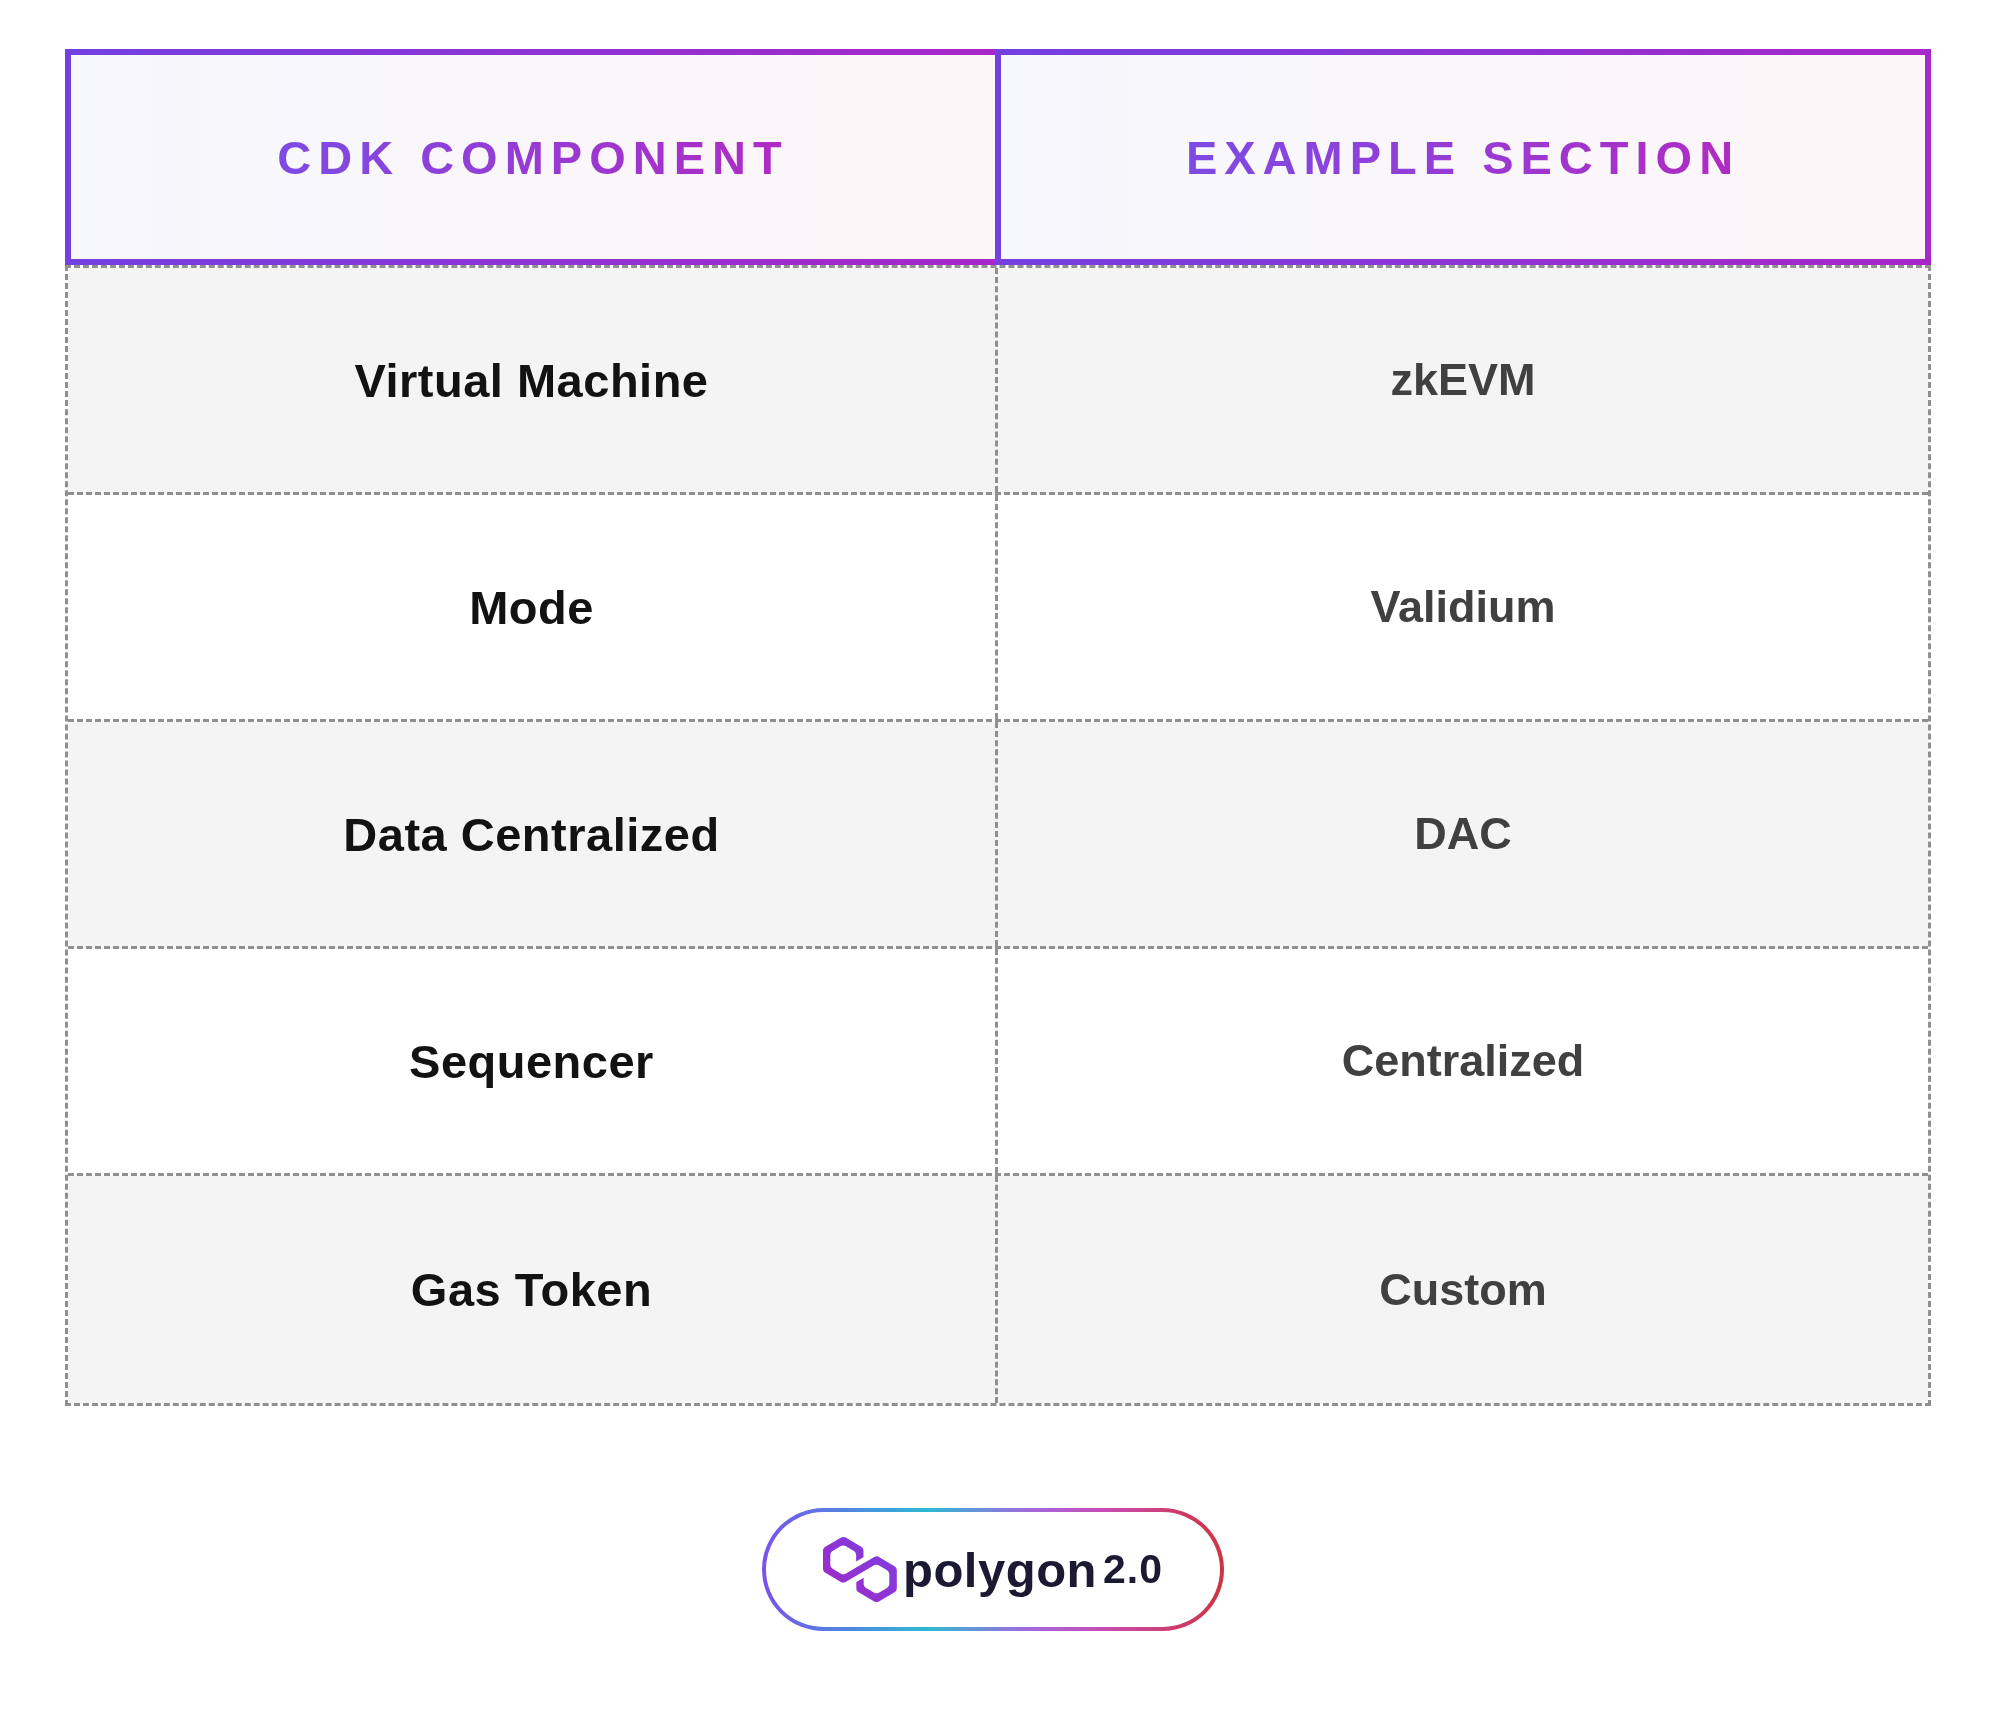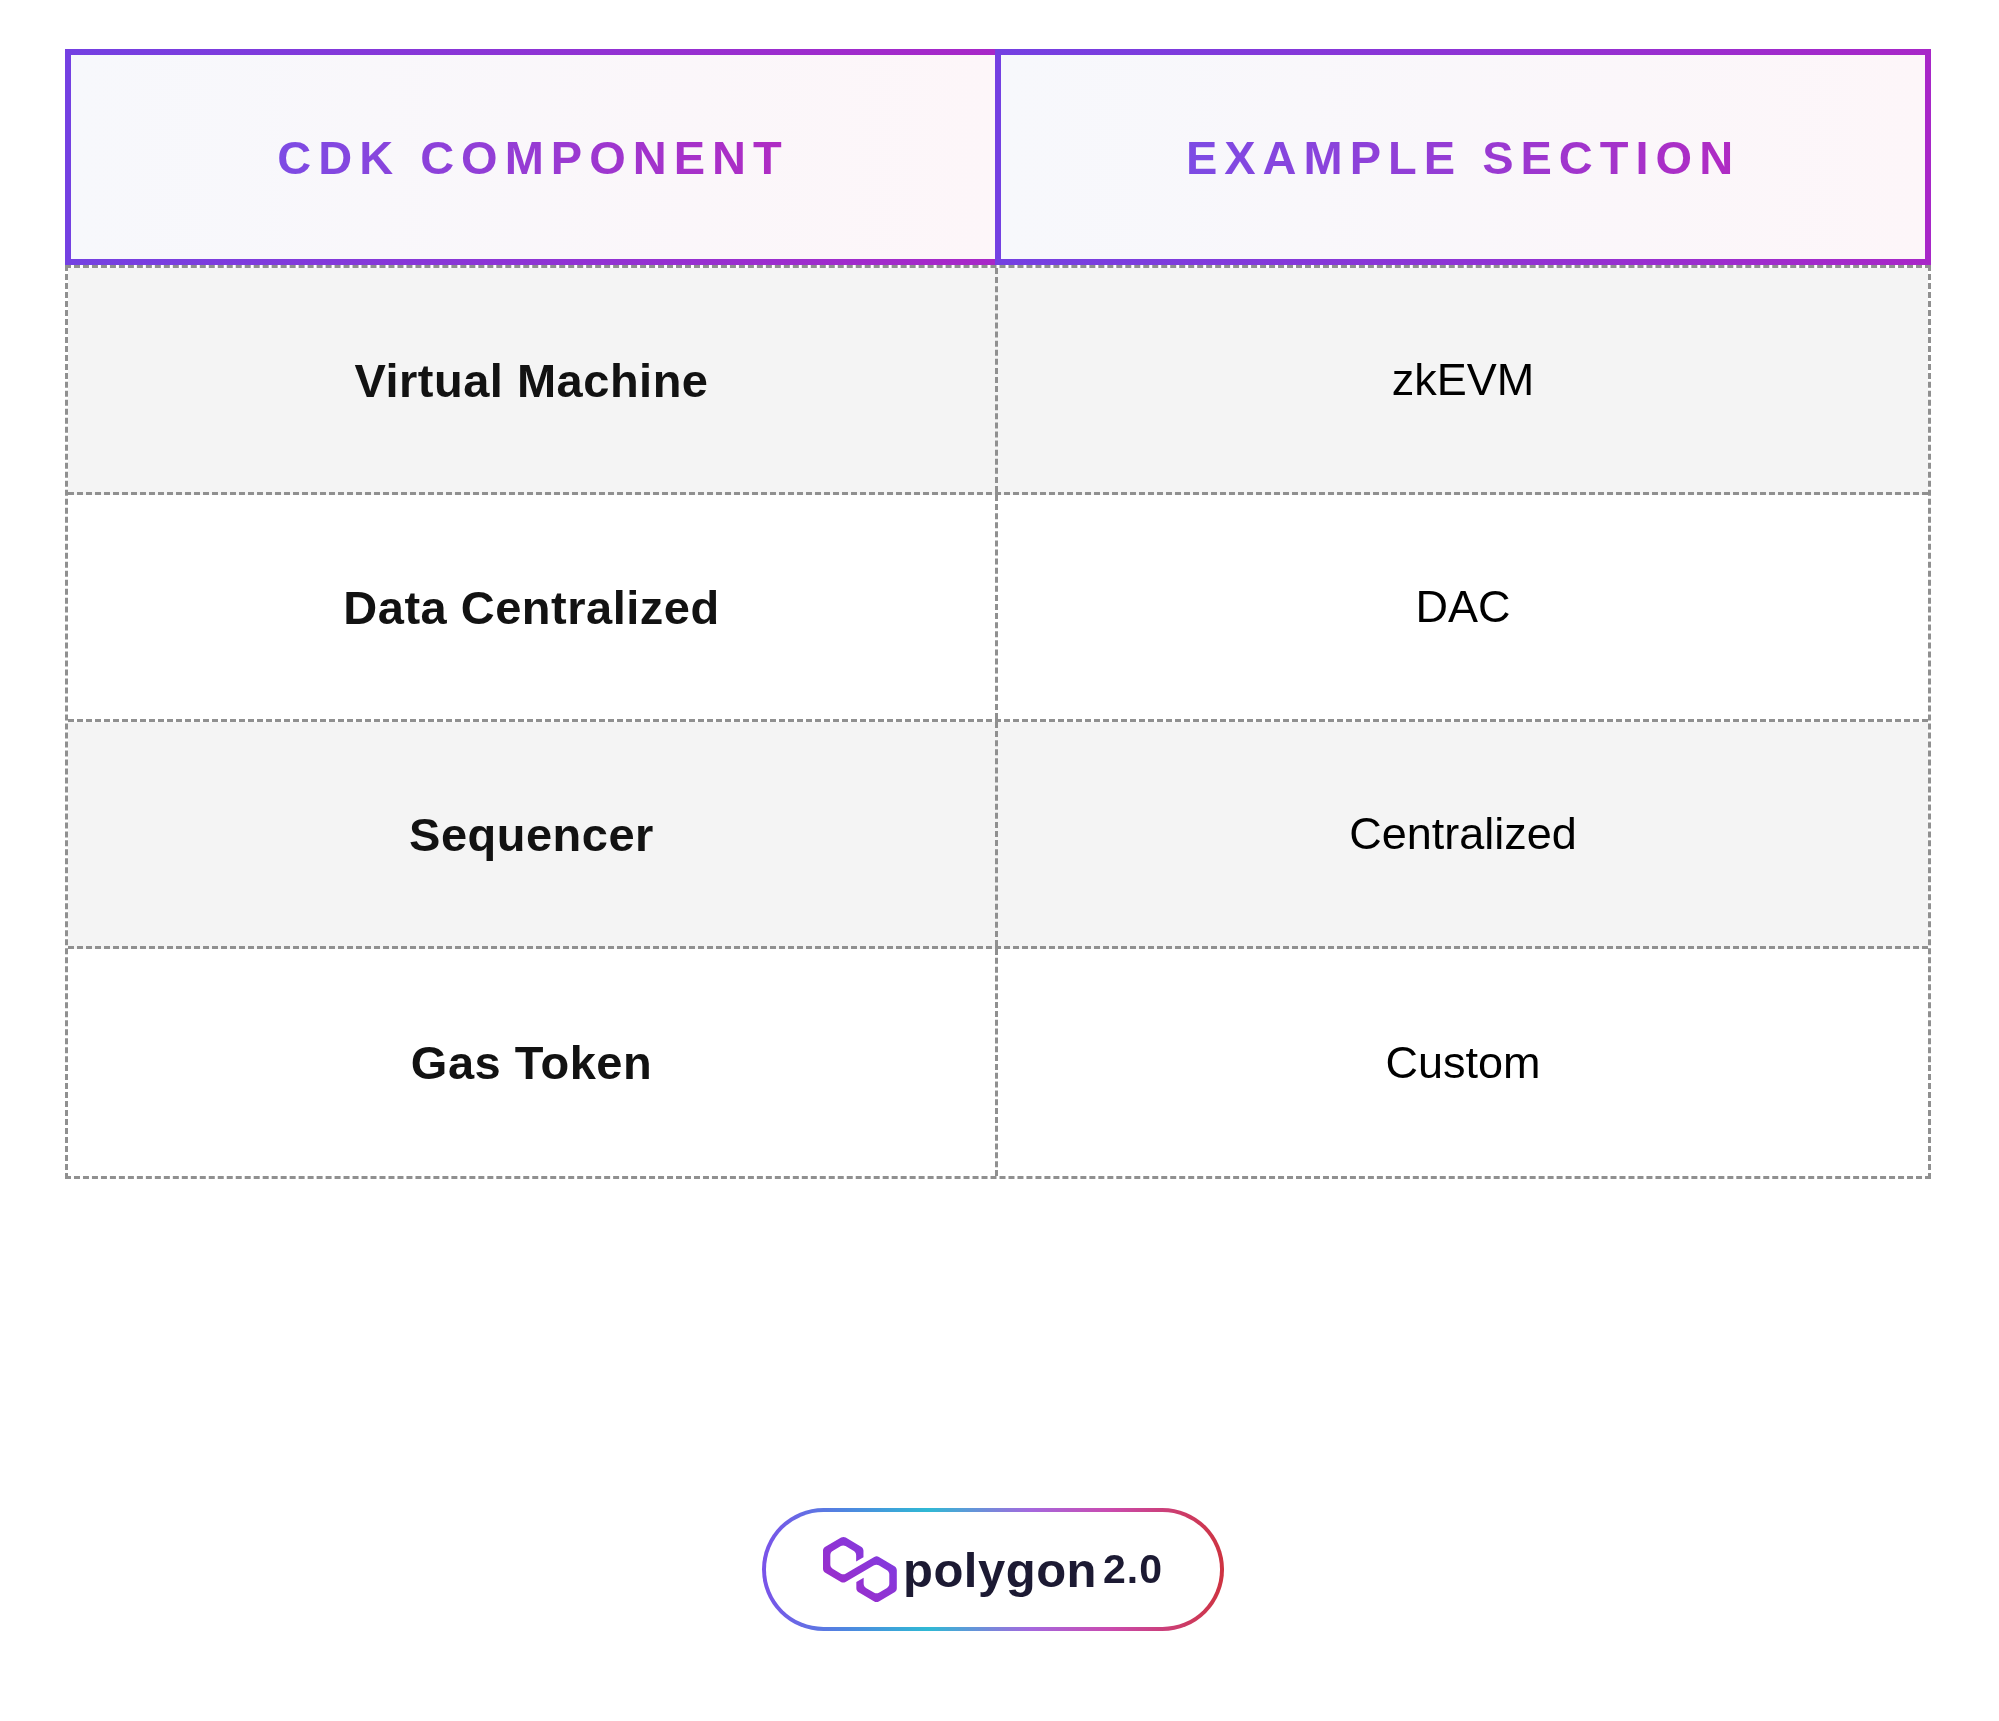--- a/index.html
+++ b/index.html
@@ -65,22 +65,22 @@
   }
   .td-component { border-right: 3px dashed var(--dash-gray, #909090); }
   .td-component .cell-text {
     font-size: 47px;
     font-weight: 700;
     color: #121212;
     letter-spacing: 0.5px;
   }
   .td-example .cell-text {
     font-size: 45px;
-    font-weight: 400;
-    color: #000000;
+    font-weight: 700;
+    color: #404040;
   }
 
   
   .logo-pill {
     position: absolute;
     top: 1508px;
     left: 762px;
     width: 462px;
     height: 123px;
     border-radius: 62px;
@@ -131,20 +131,28 @@
 
     <div class="tr">
       <div class="td td-component">
         <span class="cell-text">Virtual Machine</span>
       </div>
       <div class="td td-example">
         <span class="cell-text">zkEVM</span>
       </div>
     </div>
 
+    <div class="tr">
+      <div class="td td-component">
+        <span class="cell-text">Mode</span>
+      </div>
+      <div class="td td-example">
+        <span class="cell-text">Validium</span>
+      </div>
+    </div>
 
     <div class="tr">
       <div class="td td-component">
         <span class="cell-text">Data Centralized</span>
       </div>
       <div class="td td-example">
         <span class="cell-text">DAC</span>
       </div>
     </div>
 

